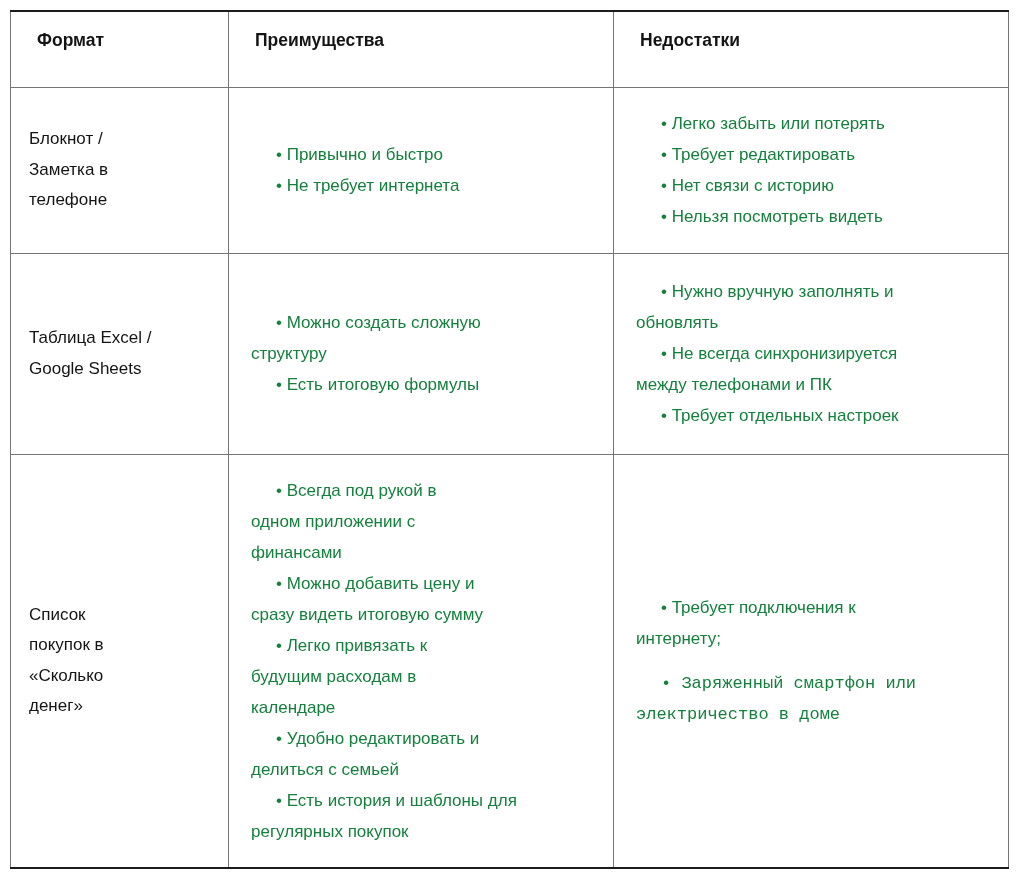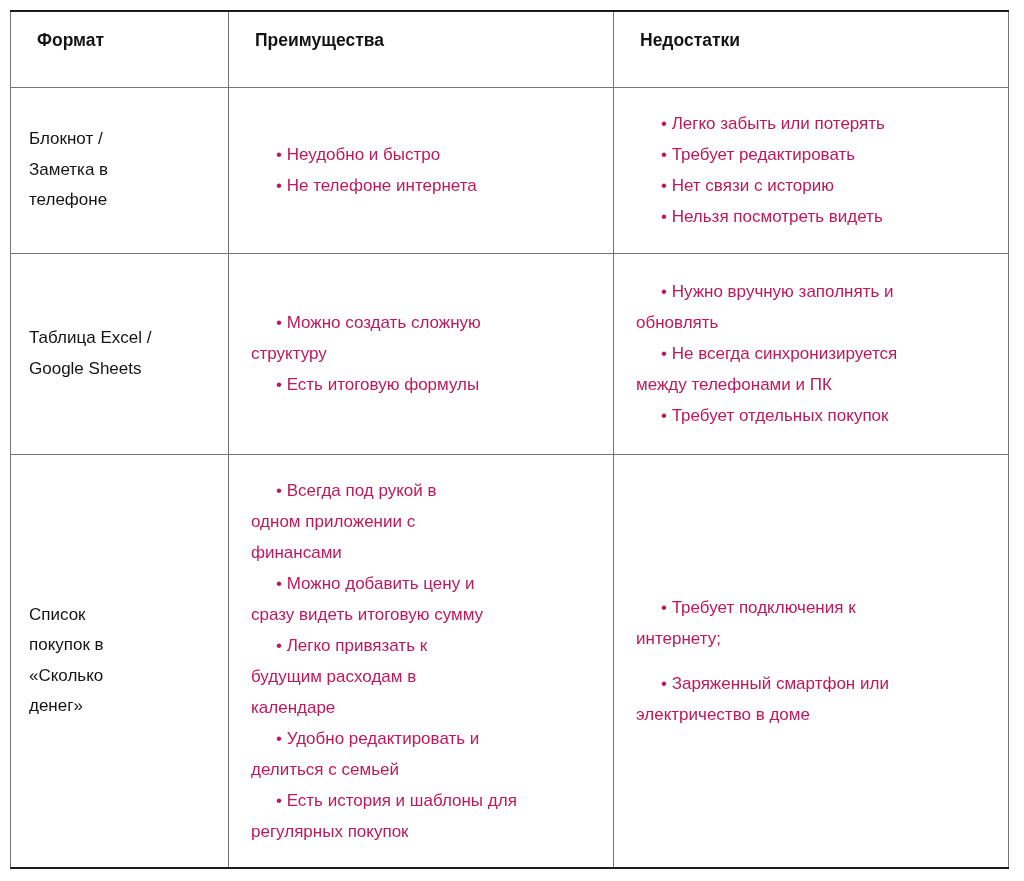--- a/index.html
+++ b/index.html
@@ -31,41 +31,41 @@
     padding: 18px 18px 0 26px;
     font-size: 17.5px;
     font-weight: 700;
     color: #141414;
     height: 76px;
   }
   .comparison-table td {
     vertical-align: middle;
     font-size: 17px;
     line-height: 31px;
-    color: #be185d;
+    color: #15803d;
     padding: 12px 18px 12px 22px;
     text-align: left;
   }
   td.cell-format {
     font-weight: 400;
     color: #141414;
     padding-left: 18px;
     line-height: 30.5px;
   }
   .comparison-table p {
     margin: 0;
     text-indent: 25px; 
   }
   td.cell-format p {
     text-indent: 0;
   }
   tr[data-row="0"] { height: 166px; }
   tr[data-row="1"] { height: 201px; }
   tr[data-row="2"] { height: 414px; }
-  tr[data-row="2"] td.cell-disadvantages p + p { margin-top: 14px; }
+  tr[data-row="2"] td.cell-disadvantages p + p { margin-top: 14px; font-family: Liberation Mono, monospace; }
 </style>
 </head>
 <body>
 
 <table class="comparison-table">
   <colgroup>
     <col style="width:218px">
     <col style="width:385px">
     <col style="width:395px">
   </colgroup>
@@ -75,42 +75,42 @@
       <th>Преимущества</th>
       <th>Недостатки</th>
     </tr>
   </thead>
   <tbody>
       <tr data-row="0">
         <td class="cell-format">
           <p>Блокнот /<br>Заметка в<br>телефоне</p>
         </td>
         <td class="cell-advantages">
-          <p>• Неудобно и быстро</p>
-          <p>• Не телефоне интернета</p>
+          <p>• Привычно и быстро</p>
+          <p>• Не требует интернета</p>
         </td>
         <td class="cell-disadvantages">
           <p>• Легко забыть или потерять</p>
           <p>• Требует редактировать</p>
           <p>• Нет связи с историю</p>
           <p>• Нельзя посмотреть видеть</p>
         </td>
       </tr>
       <tr data-row="1">
         <td class="cell-format">
           <p>Таблица Excel /<br>Google Sheets</p>
         </td>
         <td class="cell-advantages">
           <p>• Можно создать сложную<br>структуру</p>
           <p>• Есть итоговую формулы</p>
         </td>
         <td class="cell-disadvantages">
           <p>• Нужно вручную заполнять и<br>обновлять</p>
           <p>• Не всегда синхронизируется<br>между телефонами и ПК</p>
-          <p>• Требует отдельных покупок</p>
+          <p>• Требует отдельных настроек</p>
         </td>
       </tr>
       <tr data-row="2">
         <td class="cell-format">
           <p>Список<br>покупок в<br>«Сколько<br>денег»</p>
         </td>
         <td class="cell-advantages">
           <p>• Всегда под рукой в<br>одном приложении с<br>финансами</p>
           <p>• Можно добавить цену и<br>сразу видеть итоговую сумму</p>
           <p>• Легко привязать к<br>будущим расходам в<br>календаре</p>

